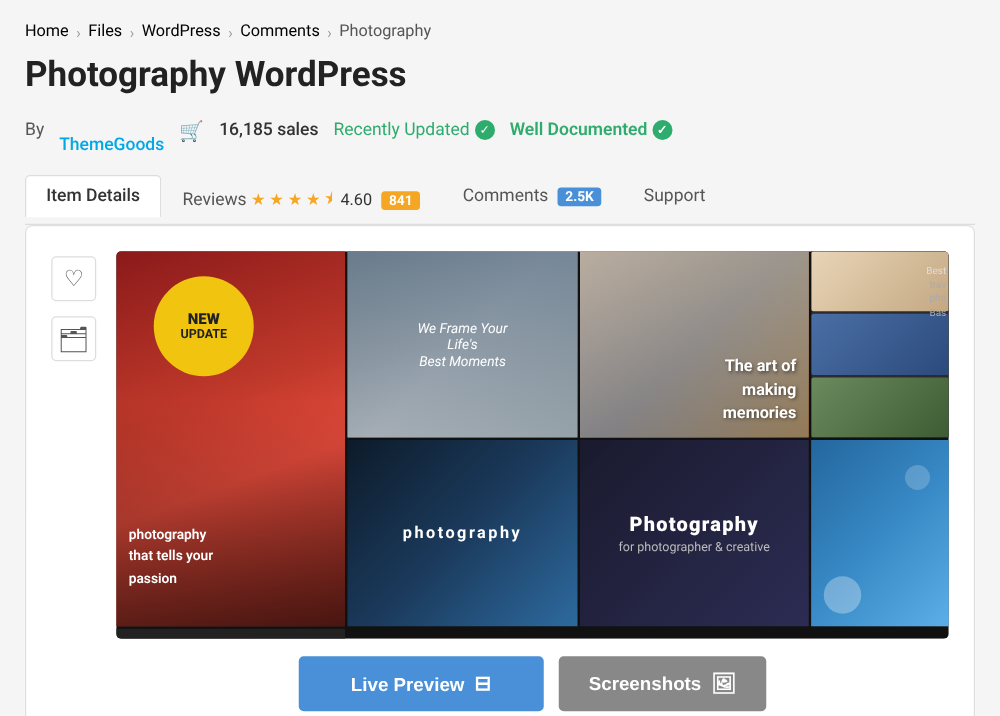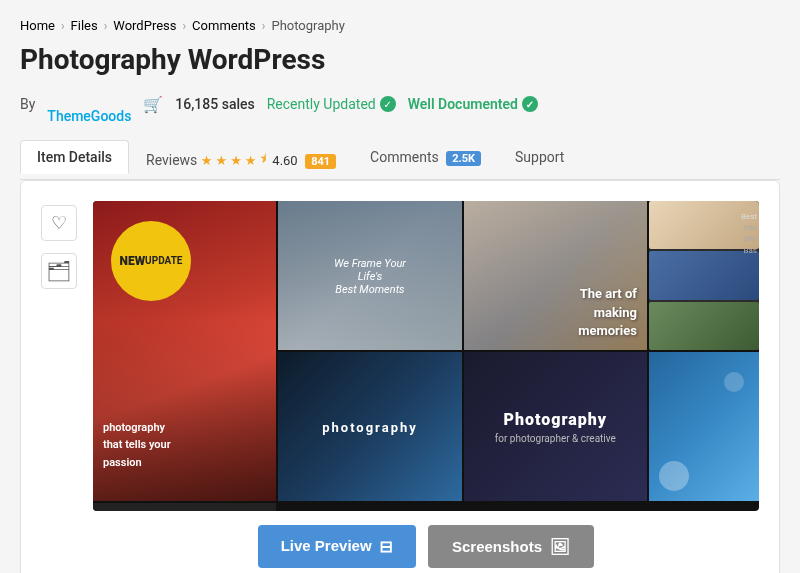--- a/index.html
+++ b/index.html
@@ -186,30 +186,31 @@
       align-items: center;
       justify-content: center;
       flex-direction: column;
     }
     .new-update-badge {
       width: 80px;
       height: 80px;
       background: #f1c40f;
       border-radius: 50%;
       display: flex;
+      flex-direction: column;
       align-items: center;
       justify-content: center;
       font-weight: 900;
       font-size: 14px;
       color: #222;
       line-height: 1.2;
       text-align: center;
       position: absolute;
       top: 20px;
-      left: 18px;
+      left: 30px;
     }
     .col-cell-1-text {
       position: absolute;
       bottom: 30px;
       left: 10px;
       color: #fff;
       font-size: 12px;
       font-weight: 600;
       line-height: 1.4;
     }
@@ -291,27 +292,27 @@
     }
     .bottom-buttons {
       display: flex;
       gap: 12px;
       justify-content: center;
     }
     .btn-live-preview {
       background: #4a90d9;
       color: #fff;
       border: none;
-      padding: 12px 23px;
+      padding: 12px 42px;
       border-radius: 4px;
       font-size: 15px;
       font-weight: 600;
       cursor: pointer;
       display: flex;
-      align-items: flex-start;
+      align-items: flex-end;
       gap: 8px;
     }
     .btn-screenshots {
       background: #888;
       color: #fff;
       border: none;
       padding: 12px 24px;
       border-radius: 4px;
       font-size: 15px;
       font-weight: 600;

